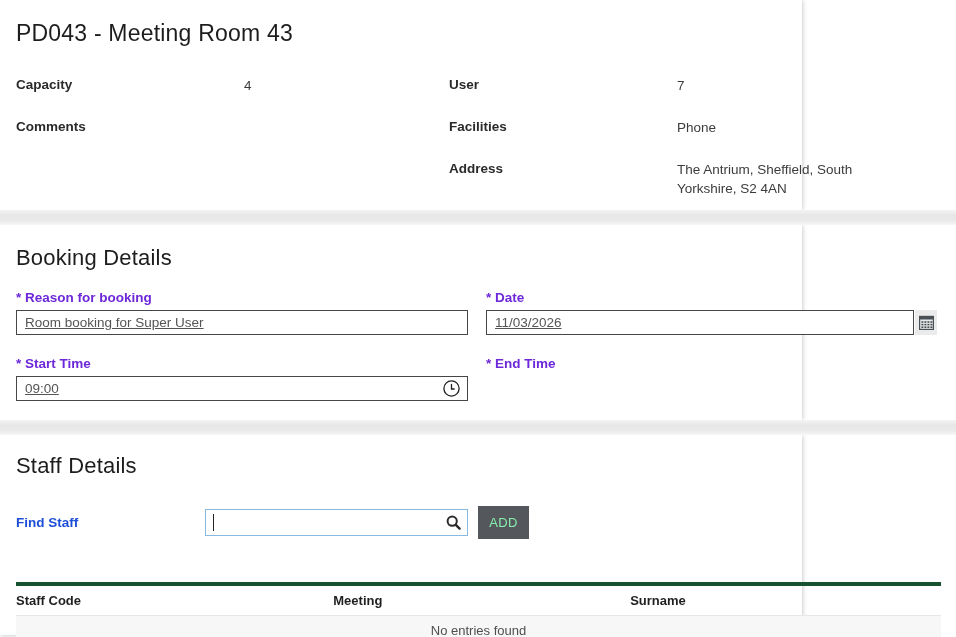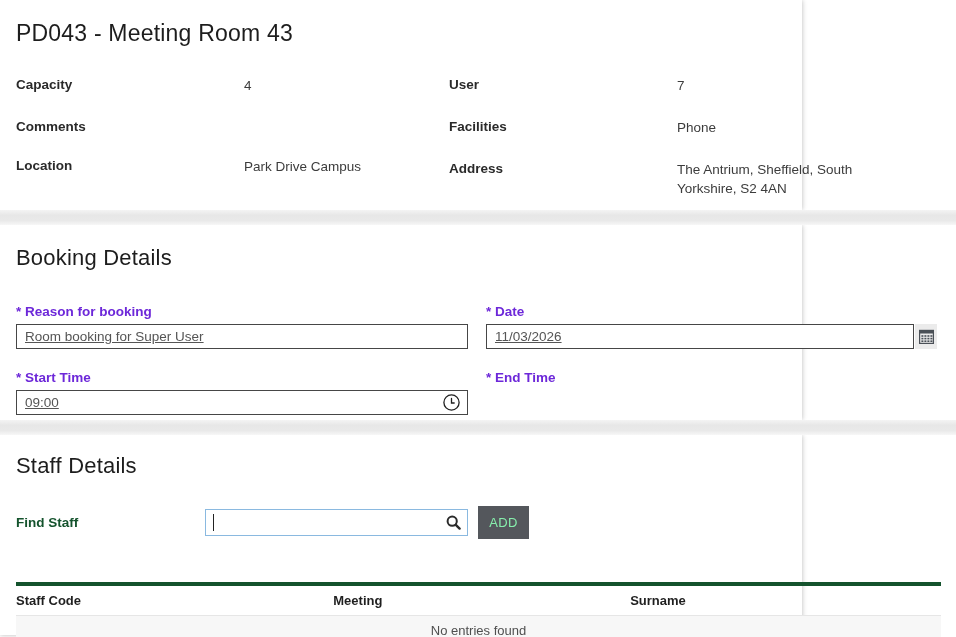--- a/index.html
+++ b/index.html
@@ -16,35 +16,35 @@
   .detail-grid { display:flex; }
   .detail-col { width:470px; }
   .detail-col.right { width:455px; }
   .detail-row { display:flex; margin-bottom:24px; }
   .detail-label { width:228px; flex-shrink:0; font-size:13.5px; font-weight:700; color:#2a2a2a; }
   .detail-value { font-size:13.5px; color:#3c3c3c; width:205px; line-height:19px; margin-top:-1px; }
 
   
   .panel-booking { height:195px; padding:20px 16px 0 16px; }
   .section-title { font-size:22px; font-weight:400; color:#1d1d1d; letter-spacing:0.2px; }
-  .panel-booking .section-title { margin-bottom:33px; }
+  .panel-booking .section-title { margin-bottom:19px; }
   .form-grid { display:grid; grid-template-columns:452px 451px; column-gap:18px; row-gap:21px; }
   .field-label { display:block; font-size:13.5px; font-weight:700; color:#6d28d9; margin-bottom:5px; }
   .input-wrap { position:relative; }
   .text-input { width:100%; height:25px; border:1px solid #464646; background:#fff; font-family:"Liberation Sans",sans-serif; font-size:13.5px; color:#555; padding:2px 8px; outline:none;text-decoration:underline; }
   .clock-icon { position:absolute; right:8px; top:4px; width:17px; height:17px; pointer-events:none; }
   .date-row { display:flex; align-items:flex-end; }
   .date-row .input-wrap { flex:1; }
   .cal-btn { width:22px; height:25px; margin-left:1px; background:#ebebeb; border:0; display:flex; align-items:center; justify-content:center; cursor:pointer; }
 
   
   .panel-staff { height:200px; padding:18px 16px 0 16px; }
   .panel-staff .section-title { margin-bottom:27px; }
   .find-row { display:flex; align-items:center; }
-  .find-label { width:189px; flex-shrink:0; font-size:13.5px; font-weight:700; color:#14532d; }
+  .find-label { width:189px; flex-shrink:0; font-size:13.5px; font-weight:700; color:#1d4ed8; }
   .search-wrap { position:relative; width:263px; height:27px; }
   .search-input { width:100%; height:100%; border:1px solid #8ab9e0; background:#fff; font-family:"Liberation Sans",sans-serif; font-size:13.5px; color:#333; padding:2px 30px 2px 9px; outline:none; }
   .caret { position:absolute; left:8px; top:5px; width:1px; height:17px; background:#222; }
   .search-icon { position:absolute; right:7px; top:6px; width:15px; height:15px; pointer-events:none; }
   .add-btn { margin-left:10px; width:51px; height:33px; background:#54575c; color:#86efac; border:0; font-family:"Liberation Sans",sans-serif; font-size:13px; letter-spacing:0.4px; cursor:pointer; }
 
   .staff-table { width:925px; border-collapse:collapse; margin-top:43px; font-size:13px; table-layout:fixed; }
   .staff-table th { text-align:left; font-weight:700; color:#1f1f1f; padding:7px 0 7px 0; border-top:4px solid #14532d; }
   .staff-table .col1 { width:34.3%; }
   .staff-table .col2 { width:32.1%; }
@@ -60,24 +60,20 @@
     <h1 class="room-title">PD043 - Meeting Room 43</h1>
     <div class="detail-grid">
       <div class="detail-col">
         <div class="detail-row">
           <span class="detail-label">Capacity</span>
           <span class="detail-value">4</span>
         </div>
         <div class="detail-row">
           <span class="detail-label">Comments</span>
           <span class="detail-value"></span>
-        </div>
-        <div class="detail-row">
-          <span class="detail-label">Location</span>
-          <span class="detail-value">Park Drive Campus</span>
         </div>
       </div>
       <div class="detail-col right">
         <div class="detail-row">
           <span class="detail-label">User</span>
           <span class="detail-value">7</span>
         </div>
         <div class="detail-row">
           <span class="detail-label">Facilities</span>
           <span class="detail-value">Phone</span>

